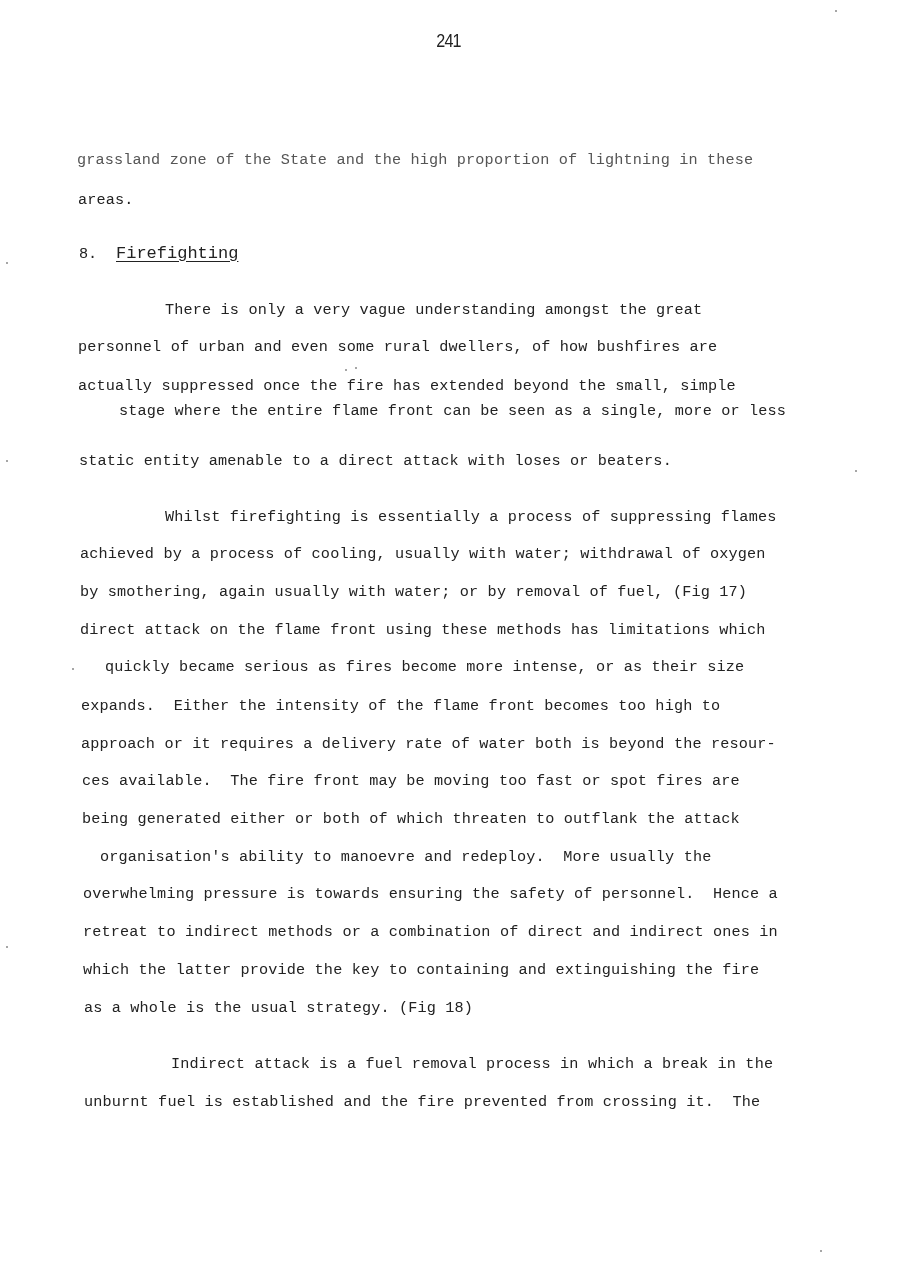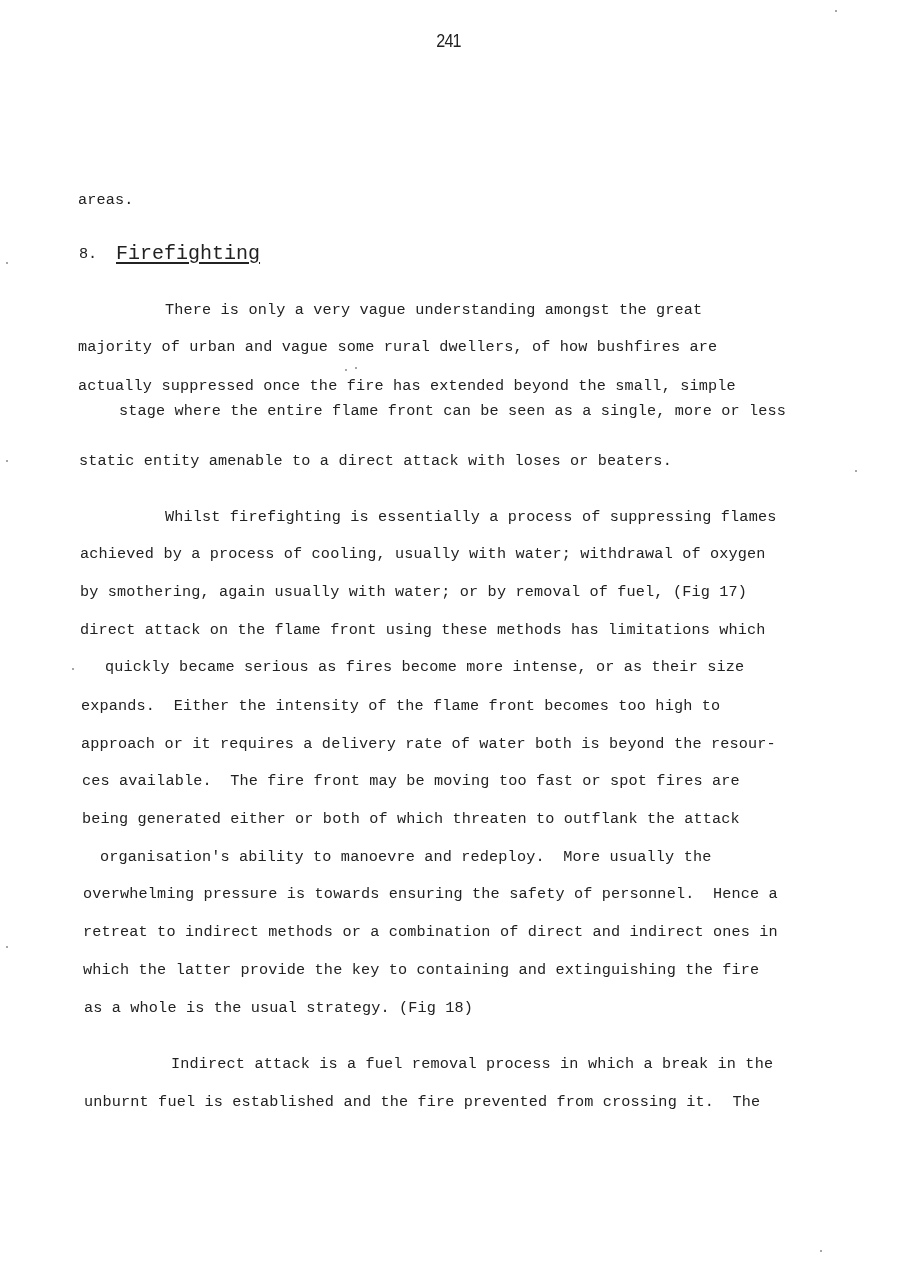--- a/index.html
+++ b/index.html
@@ -50,51 +50,52 @@
       top: 245px;
       font-size: 15.2px;
       line-height: 18px;
       white-space: pre;
       color: #222;
     }
     .heading-title {
       position: absolute;
       left: 116px;
       top: 245px;
-      font-size: 20px;
+      font-size: 17px;
       line-height: 18px;
       white-space: pre;
       text-decoration: underline;
       text-underline-offset: 3px;
       color: #222;
     }
     .speck {
       position: absolute;
       width: 2px; height: 2px;
       background: #888;
       border-radius: 1px;
     }
   </style>
 </head>
 <body>
 
 <div class="page">
 
   <div class="page-number">241</div>
 
+  <div class="line faded" style="left:77px; top:151px;">grassland zone of the State and the high proportion of lightning in these</div>
   <div class="line" style="left:78px; top:191px;">areas.</div>
 
   <div>
     <span class="heading-num">8.</span>
     <span class="heading-title">Firefighting</span>
   </div>
 
   <div>
     <div class="line" style="left:165px; top:301px;">There is only a very vague understanding amongst the great</div>
-    <div class="line" style="left:78px; top:338px;">majority of urban and vague some rural dwellers, of how bushfires are</div>
+    <div class="line" style="left:78px; top:338px;">personnel of urban and even some rural dwellers, of how bushfires are</div>
     <div class="line" style="left:78px; top:377px;">actually suppressed once the fire has extended beyond the small, simple</div>
     <div class="line" style="left:79px; top:402px;margin-left:40px;">stage where the entire flame front can be seen as a single, more or less</div>
     <div class="line" style="left:79px; top:452px;">static entity amenable to a direct attack with loses or beaters.</div>
   </div>
 
   <div>
     <div class="line" style="left:165px; top:508px;">Whilst firefighting is essentially a process of suppressing flames</div>
     <div class="line" style="left:80px; top:545px;">achieved by a process of cooling, usually with water; withdrawal of oxygen</div>
     <div class="line" style="left:80px; top:583px;">by smothering, again usually with water; or by removal of fuel, (Fig 17)</div>
     <div class="line" style="left:80px; top:621px;">direct attack on the flame front using these methods has limitations which</div>

